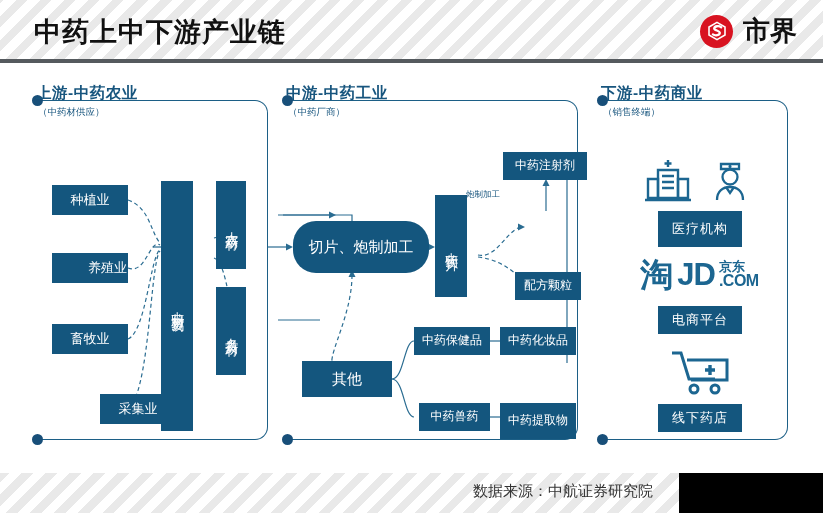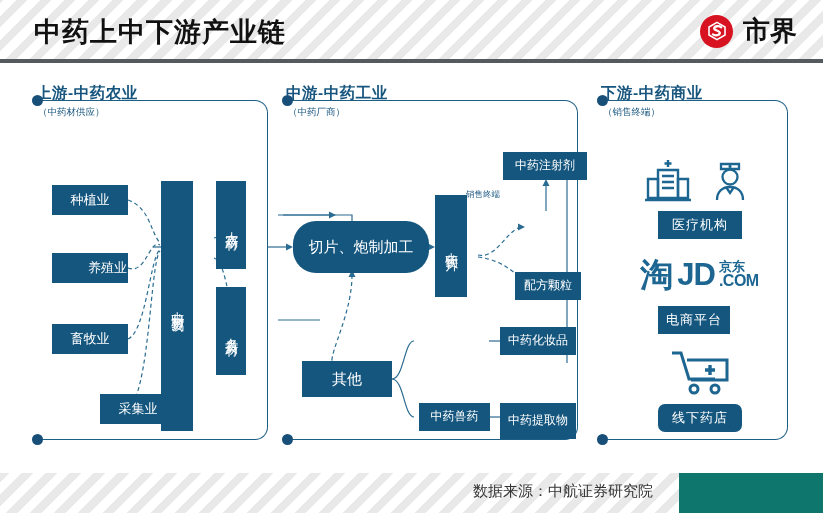--- a/index.html
+++ b/index.html
@@ -3,21 +3,21 @@
 <meta charset="utf-8">
 <style>
   html,body{margin:0;padding:0;}
   body{
     width:823px;height:513px;
     font-family:"Liberation Sans","DejaVu Sans",sans-serif;
     background:#ffffff;
     overflow:hidden;
     position:relative;
   }
-  .page{position:relative;width:823px;height:513px;background:#0f766e;}
+  .page{position:relative;width:823px;height:513px;background:#000000;}
 
   
   .stripes{
     background-color:#f2f2f2;
     background-image:repeating-linear-gradient(
         -45deg,
         #ffffff 0px, #ffffff 9px,
         #e9e9e9 9px, #e9e9e9 17px);
   }
 
@@ -222,27 +222,28 @@
     <div class="bx" style="left:52px;top:331px;width:76px;height:30px;margin-left:48px;">采集业</div>
 
     <div class="bx vert" style="left:161px;top:118px;width:32px;height:250px;">中药材贸易</div>
 
     <div class="bx vert" style="left:216px;top:118px;width:30px;height:88px;">大宗药材</div>
     <div class="bx vert" style="left:216px;top:224px;width:30px;height:88px;">名贵药材</div>
 
     <div class="bx big" style="left:293px;top:158px;width:136px;height:52px;border-radius:23px;">切片、炮制加工</div>
     <div class="bx vert" style="left:435px;top:132px;width:32px;height:102px;">中药饮片</div>
 
-    <div class="edge-label" style="left:466px;top:126px;">销售终端</div>
+    <div class="edge-label" style="left:466px;top:126px;">炮制加工</div>
 
     <div class="bx sm" style="left:503px;top:89px;width:84px;height:28px;">中药注射剂</div>
     <div class="bx sm" style="left:515px;top:209px;width:66px;height:28px;">配方颗粒</div>
 
     <div class="bx big" style="left:302px;top:298px;width:90px;height:36px;">其他</div>
 
+    <div class="bx sm" style="left:414px;top:264px;width:76px;height:28px;">中药保健品</div>
     <div class="bx sm" style="left:500px;top:264px;width:76px;height:28px;">中药化妆品</div>
     <div class="bx sm" style="left:419px;top:340px;width:71px;height:28px;">中药兽药</div>
     <div class="bx sm" style="left:500px;top:340px;width:76px;height:36px;">中药提取物</div>
 
     <div class="ds-icons" style="left:633px;top:93px;width:130px;height:48px;">
       <svg width="50" height="46" viewBox="0 0 50 46">
         <g fill="none" stroke="#1c6691" stroke-width="2.4">
           <path d="M25 3 v7 M21.5 6.5 h7"></path>
           <path d="M15 13 h20 v28 h-20 z"></path>
           <path d="M5 22 h10 v19 h-10 z"></path>
@@ -254,44 +255,44 @@
       <svg width="46" height="46" viewBox="0 0 46 46">
         <g fill="none" stroke="#1c6691" stroke-width="2.3">
           <path d="M14 7 h18 v5 h-18 z"></path>
           <path d="M23 8 v3 M21.5 9.5 h3" stroke-width="1.8"></path>
           <circle cx="23" cy="20" r="7.5"></circle>
           <path d="M10 43 c0-9 6-13 13-13 s13 4 13 13"></path>
           <path d="M19 30 l4 6 l4-6"></path>
         </g>
       </svg>
     </div>
-    <div class="ds-label" style="left:658px;top:148px;width:84px;height:28px;">医疗机构</div>
+    <div class="ds-label" style="left:658px;top:148px;width:84px;height:36px;">医疗机构</div>
 
     <div class="logo-row" style="left:622px;top:190px;width:155px;height:42px;">
       <span class="tb-glyph">淘</span>
       <span class="jd-glyph">JD</span>
       <span class="jd-cn">
         <span class="t">京东</span>
         <span class="b">.COM</span>
       </span>
     </div>
-    <div class="ds-label" style="left:658px;top:243px;width:72px;height:28px;">电商平台</div>
+    <div class="ds-label" style="left:658px;top:243px;width:84px;height:28px;">电商平台</div>
 
     <div class="ds-icons" style="left:660px;top:283px;width:80px;height:52px;">
       <svg width="62" height="50" viewBox="0 0 62 50">
         <g fill="none" stroke="#1c6691" stroke-width="3">
           <path d="M3 6 h9 l8 26 h26"></path>
           <path d="M18 13 h40 v20 h-36"></path>
           <circle cx="25" cy="42" r="4"></circle>
           <circle cx="46" cy="42" r="4"></circle>
           <path d="M41 18 v10 M36 23 h10" stroke-width="3.4"></path>
         </g>
       </svg>
     </div>
-    <div class="ds-label" style="left:658px;top:341px;width:84px;height:28px;border-radius:7px;">线下药店</div>
+    <div class="ds-label" style="left:658px;top:341px;width:84px;height:28px;">线下药店</div>
 
   </div>
 
   <div class="footer stripes">
     <div class="footer-note">数据来源：中航证券研究院</div>
   </div>
 
 </div>
 
 </body></html>

